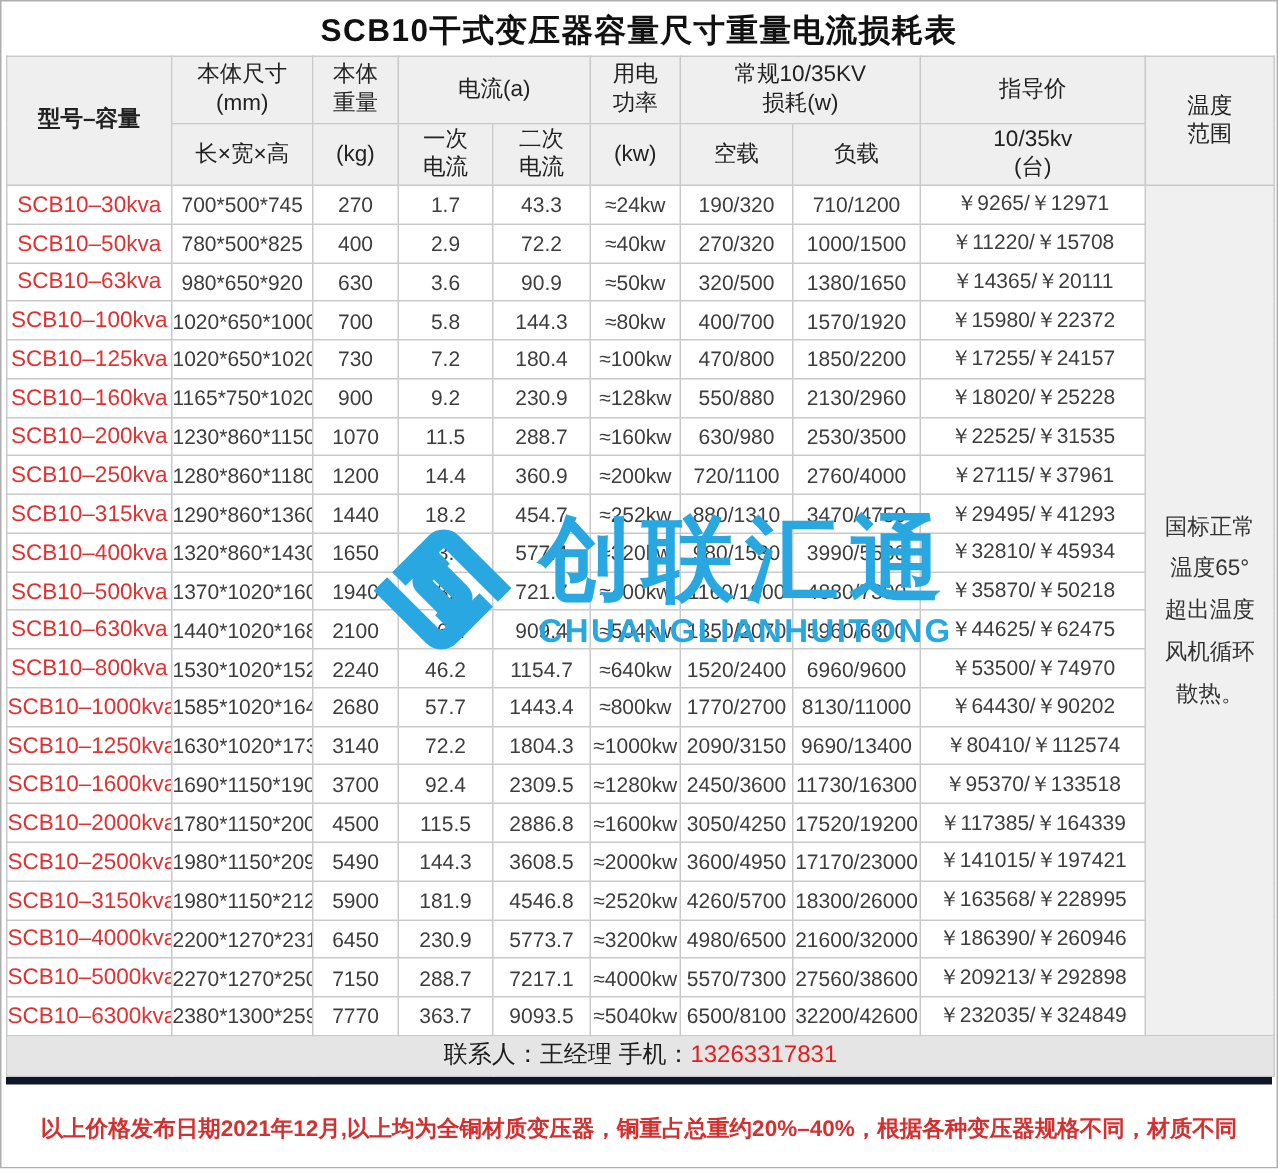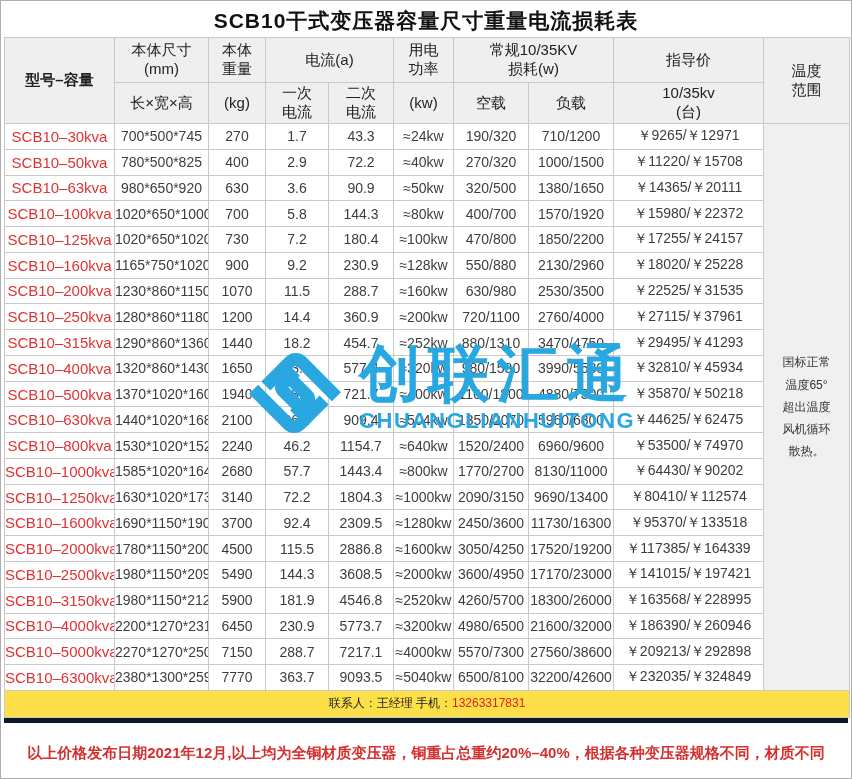--- a/index.html
+++ b/index.html
@@ -12,23 +12,23 @@
   table.spec th,table.spec td{border:1px solid #c9c9c9;text-align:center;vertical-align:middle;
          padding:0;overflow:hidden;white-space:nowrap;}
   thead th{background:#efefef;font-weight:normal;color:#222;font-size:15px;white-space:normal;}
   thead tr.h1 th{height:44px;}
   thead tr.h2 th{height:40px;}
   .hline{display:block;line-height:1.25;}
   tbody td{font-size:14px;color:#3d3d3d;}
   tr.data-row{height:25.77px;padding-left:20px;}
   td.model{color:#e03232;font-size:15px;}
   td.price{font-size:14px;}
-  td.temp-cell{background:#f0f0f0;font-size:12px;color:#333;white-space:normal;}
+  td.temp-cell{background:#f0f0f0;font-size:15px;color:#333;white-space:normal;}
   .temp-line{display:block;line-height:1.85;}
-  tr.contact-row td{height:26px;font-size:12px;color:#1c1c1c;background:#fde047;}
+  tr.contact-row td{height:26px;font-size:16px;color:#1c1c1c;background:#e5e5e5;}
   .phone{color:#e02020;}
   .notes{border-top:5px solid #0f172a;height:60px;display:flex;flex-direction:column;
          justify-content:center;text-align:center;color:#d albeit32f2f;}
   .notes{color:#d43030;font-size:15px;font-weight:600;line-height:1.8;}
   .watermark{position:absolute;left:236px;top:334px;display:flex;align-items:flex-start;
          z-index:5;pointer-events:none;}
   .wm-mark{width:116px;height:116px;flex:0 0 auto;}
   .wm-text{margin-left:6px;margin-top:6px;display:flex;flex-direction:column;}
   .wm-cn{font-size:62px;font-weight:bold;letter-spacing:7px;line-height:1.05;}
   .wm-en{font-size:22px;font-weight:bold;letter-spacing:1.6px;margin-top:2px;}

